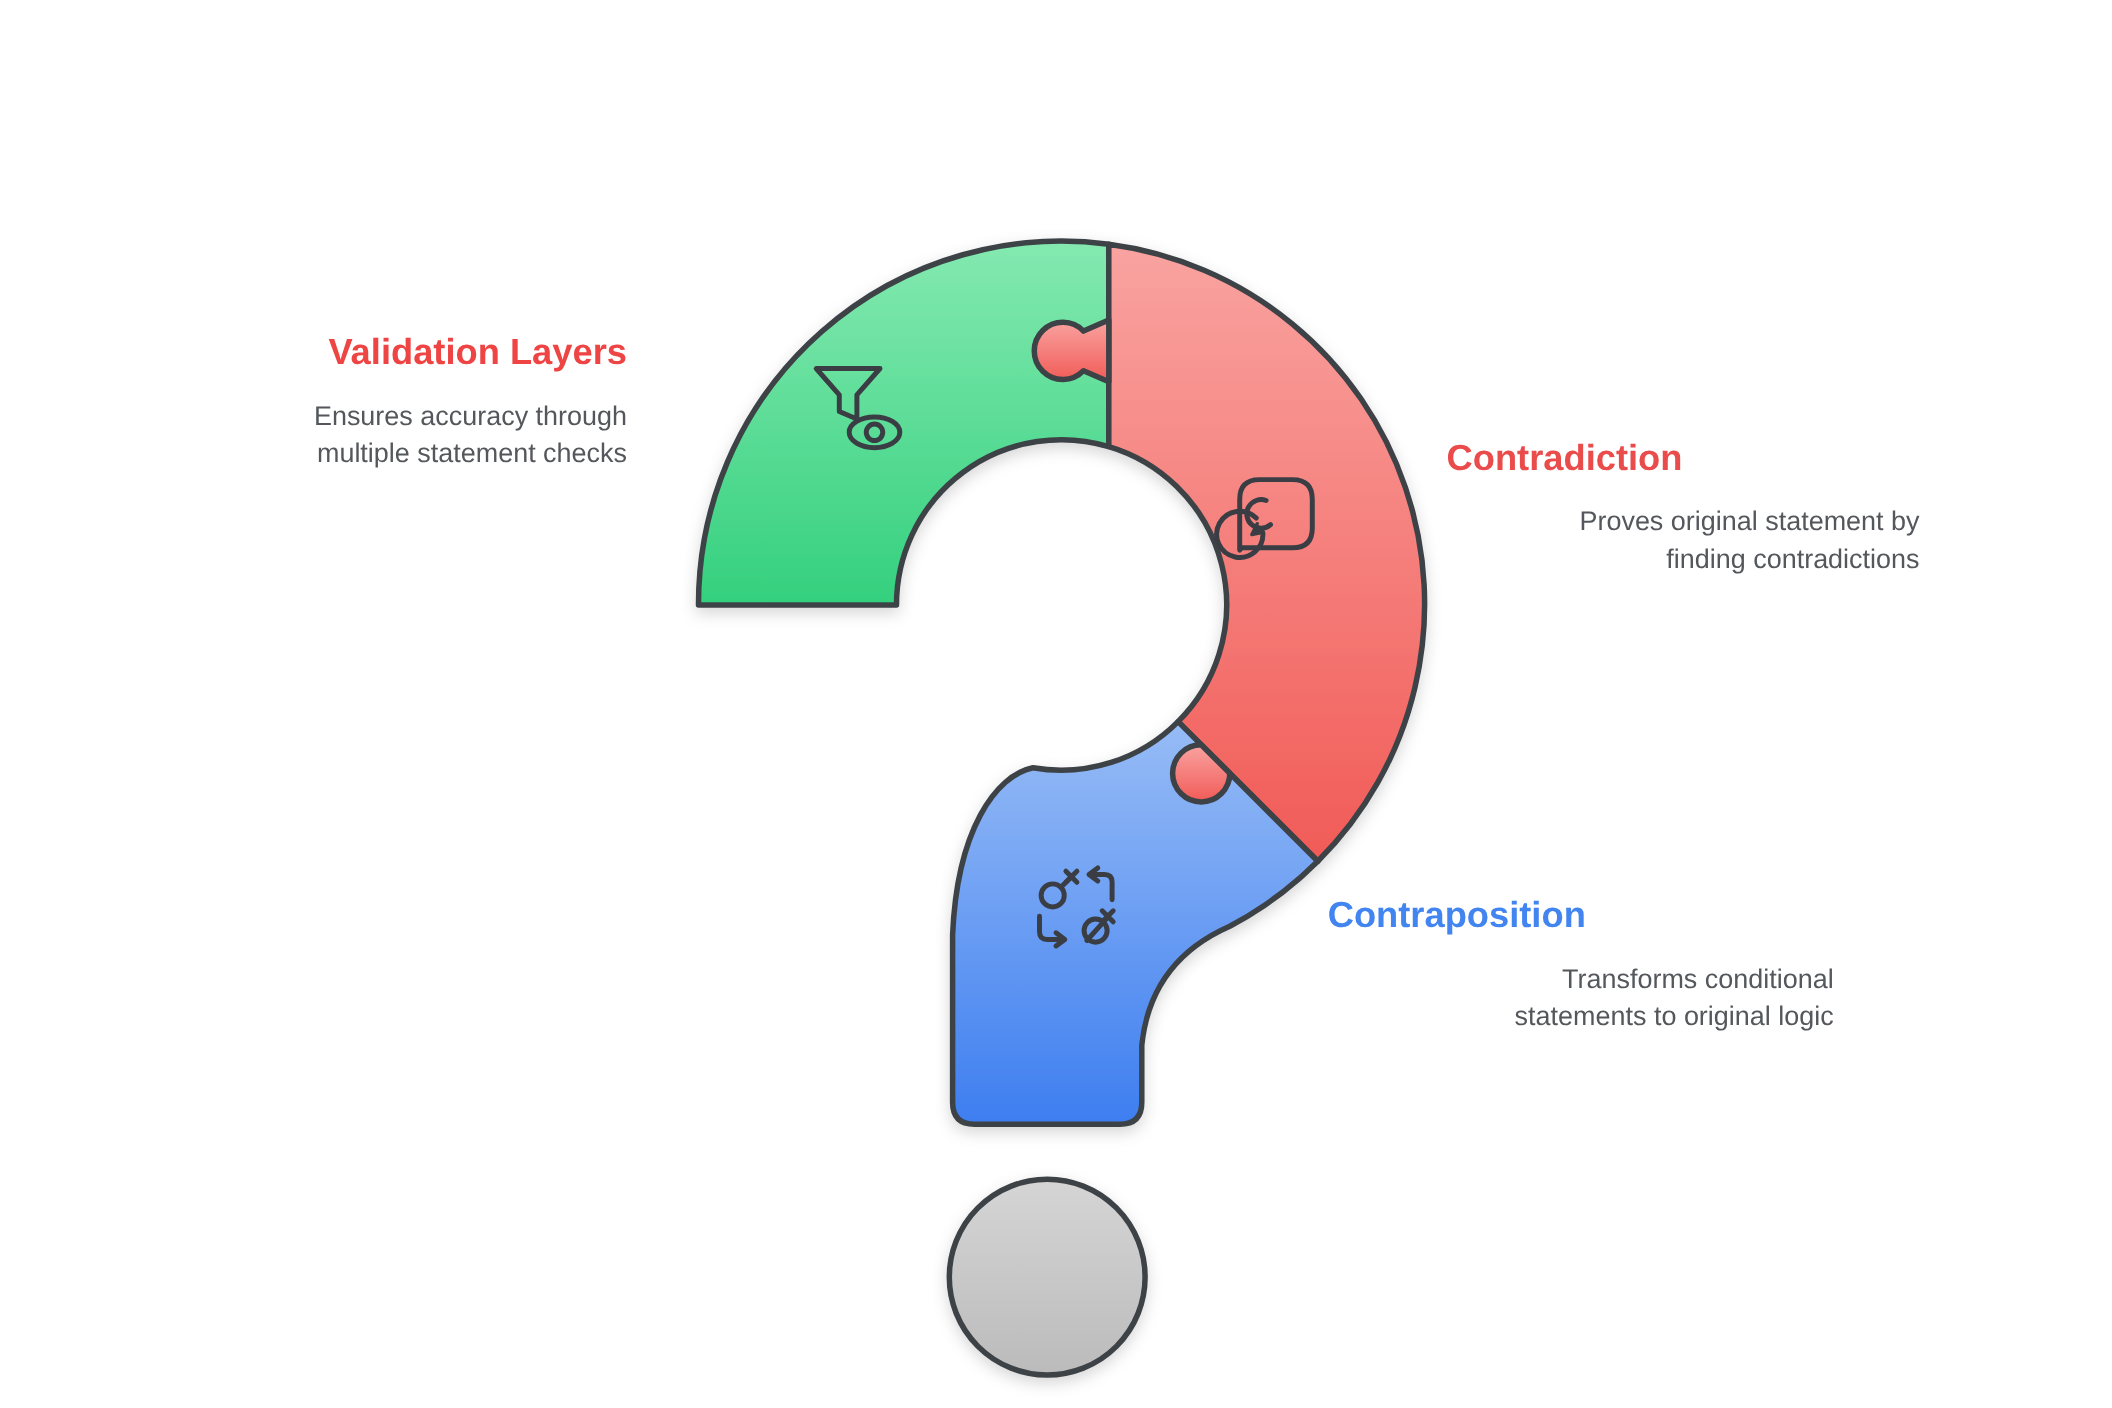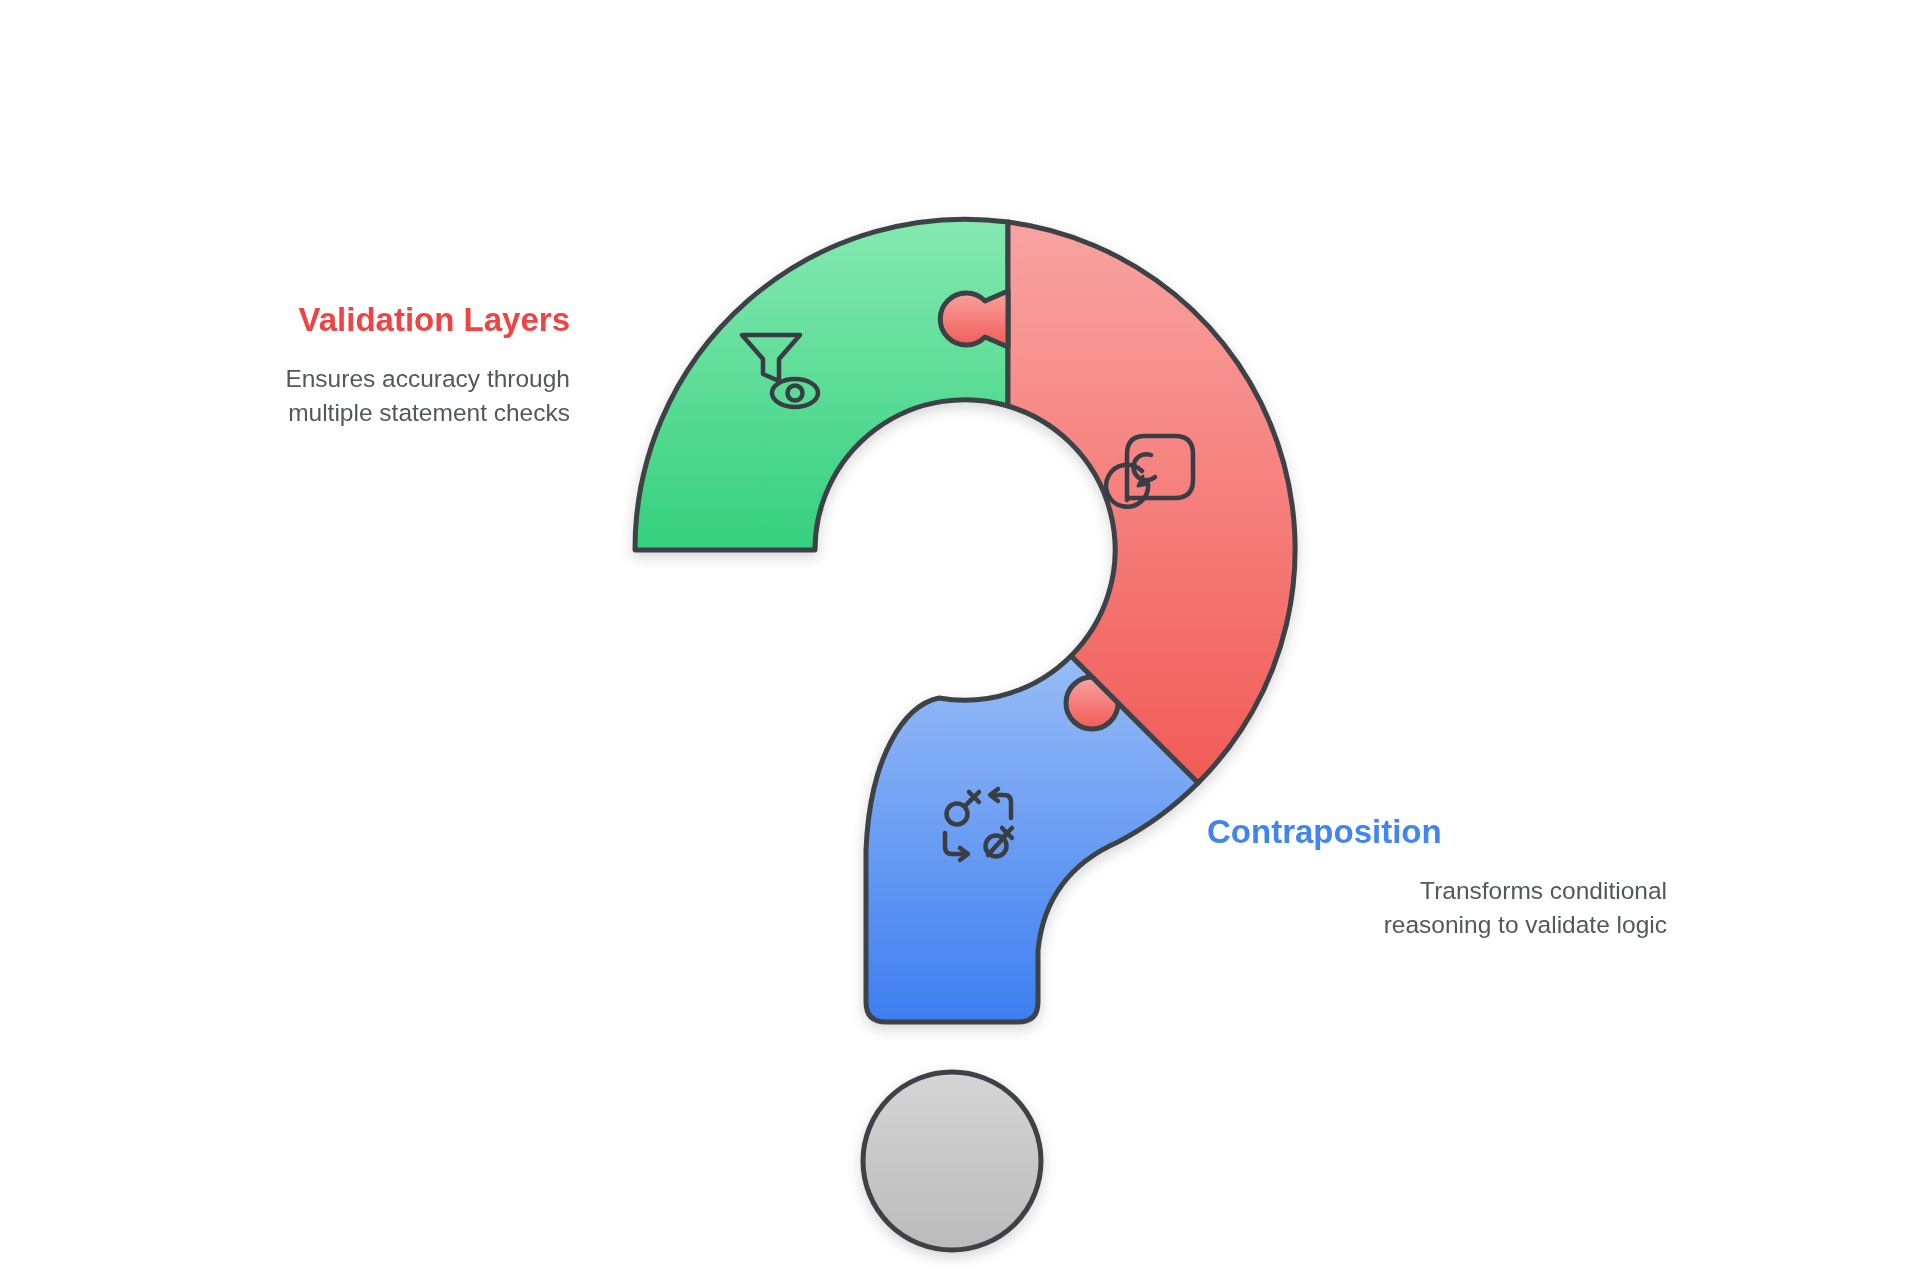--- a/index.html
+++ b/index.html
@@ -102,22 +102,29 @@
   </svg>
 
   <div class="section sec-validation">
     <h2>Validation Layers</h2>
     <div class="desc">
       <div>Ensures accuracy through</div>
       <div>multiple statement checks</div>
     </div>
   </div>
 
+  <div class="section sec-contradiction">
+    <h2>Contradiction</h2>
+    <div class="desc">
+      <div>Proves original statement by</div>
+      <div>finding contradictions</div>
+    </div>
+  </div>
 
   <div class="section sec-contraposition">
     <h2>Contraposition</h2>
     <div class="desc">
       <div>Transforms conditional</div>
-      <div>reasoning to validate logic</div>
+      <div>statements to original logic</div>
     </div>
   </div>
 
 </div>
 
 </body></html>

